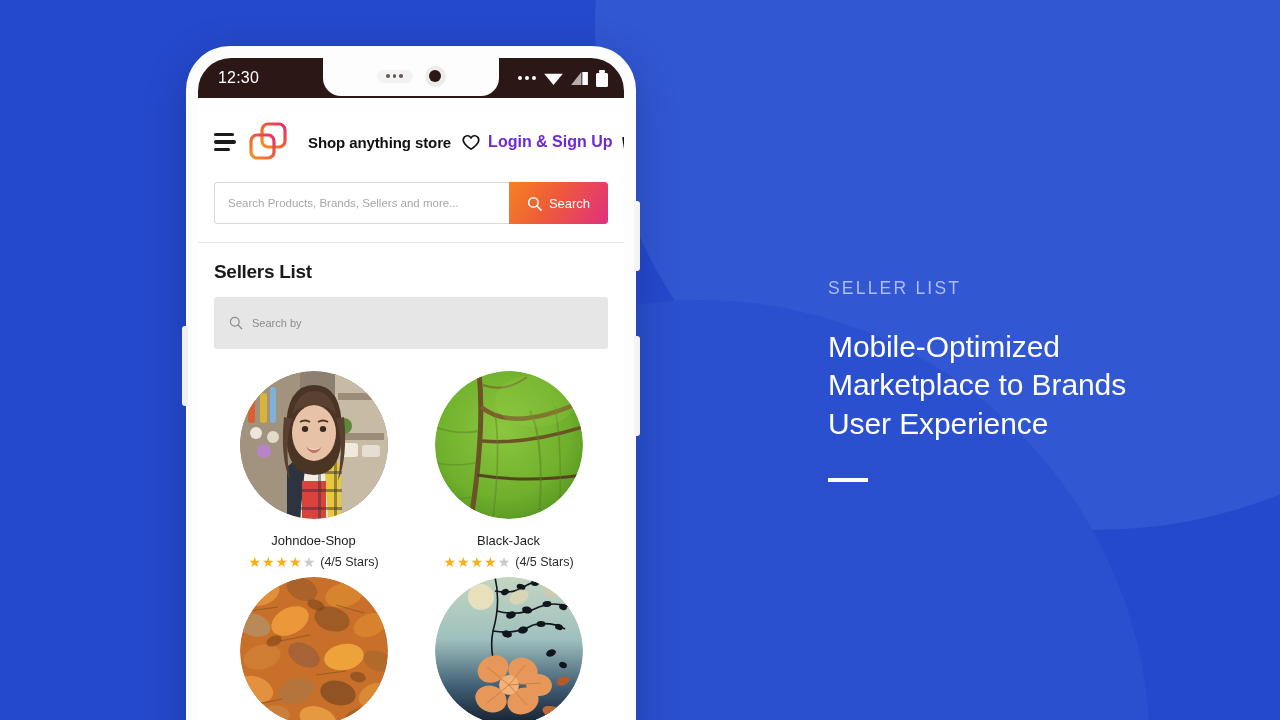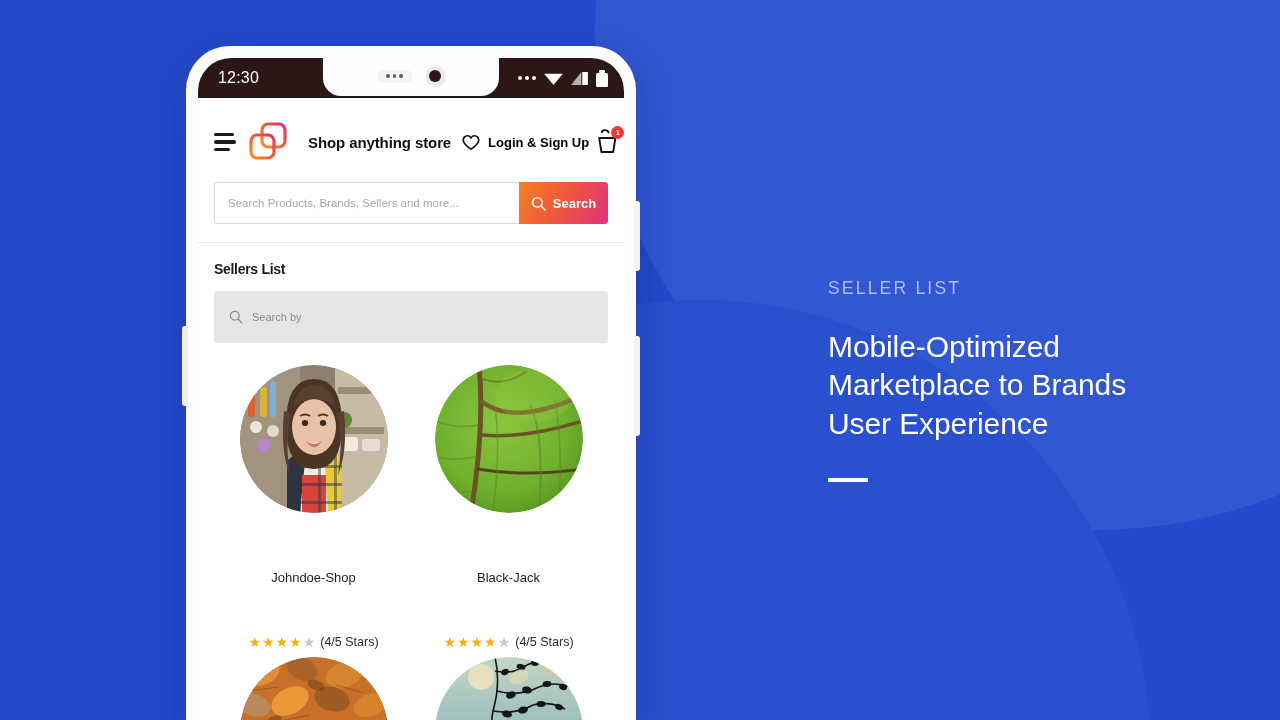--- a/index.html
+++ b/index.html
@@ -182,21 +182,21 @@
 
   .brand { display: flex; align-items: center; gap: 18px; flex: 0 0 auto; }
   .brand-mark { width: 44px; height: 44px; flex: 0 0 auto; }
   .brand-name {
     font-size: 15px; font-weight: 700; color: #111; white-space: nowrap;
     letter-spacing: -.1px;
   }
 
   .header-right { margin-left: auto; display: flex; align-items: center; gap: 7px; }
   .heart { width: 20px; height: 18px; flex: 0 0 auto; }
-  .login-label { font-size: 13px; font-weight: 700; color: #000000; white-space: nowrap; text-align: right; }
+  .login-label { font-size: 16px; font-weight: 700; color: #6d28d9; white-space: nowrap; text-align: right; }
   .cart-wrap { position: relative; width: 24px; height: 26px; flex: 0 0 auto; }
   .cart-badge {
     position: absolute; right: -4px; top: -3px;
     min-width: 13px; height: 13px; padding: 0 3px;
     border-radius: 7px; background: #F2352E; color: #fff;
     font-size: 8px; font-weight: 700;
     display: flex; align-items: center; justify-content: center;
     line-height: 1;
   }
 
@@ -215,46 +215,46 @@
     font-size: 11.5px;
     color: #9A9A9A;
     padding: 0 13px;
     outline: none;
     font-family: "Liberation Sans", sans-serif;
     background: #fff;
     border-radius: 3px 0 0 3px;
   }
   .search-input::placeholder { color: #A7A7A7; }
   .search-btn {
-    width: 89px;
+    width: 99px;
     border: none;
     background: linear-gradient(120deg, #F58220 0%, #EE5A3A 45%, #E0307E 100%);
     color: #fff;
     font-size: 13px;
-    font-weight: 700;
+    font-weight: 400;
     display: flex;
     align-items: center;
     justify-content: center;
     gap: 7px;
     cursor: pointer;
     font-family: "Liberation Sans", sans-serif;
     border-radius: 0 3px 3px 0;
   }
   .search-btn svg { flex: 0 0 auto; }
 
   .divider { height: 1px; background: #E8E8E8; margin: 0; }
 
   
   .sellers-head {
     display: flex;
     align-items: center;
     justify-content: space-between;
     padding: 18px 16px 14px 16px;
   }
-  .sellers-title { font-size: 14px; font-weight: 700; color: #1A1A1A; letter-spacing: -.3px; }
+  .sellers-title { font-size: 19px; font-weight: 700; color: #1A1A1A; letter-spacing: -.3px; }
   .sort-select {
     width: 120px; height: 32px;
     border: 1px solid #B9B9B9;
     border-radius: 4px;
     background: #fff;
     font-size: 12.5px;
     color: #2B2B2B;
     padding: 0 8px 0 11px;
     display: flex;
     align-items: center;
@@ -276,21 +276,21 @@
   }
   .filter-search .ph { font-size: 11px; color: #8C8C8C; }
 
   
   .grid {
     display: grid;
     grid-template-columns: 1fr 1fr;
     gap: 8px 0;
     padding: 22px 18px 0 18px;
   }
-  .card { display: flex; flex-direction: column; align-items: center; gap: 43px; }
+  .card { display: flex; flex-direction: column; align-items: center; }
   .avatar {
     width: 148px; height: 148px;
     border-radius: 50%;
     overflow: hidden;
     position: relative;
   }
   .avatar svg { display: block; width: 100%; height: 100%; }
   .seller-name {
     margin-top: 14px;
     font-size: 13px;

